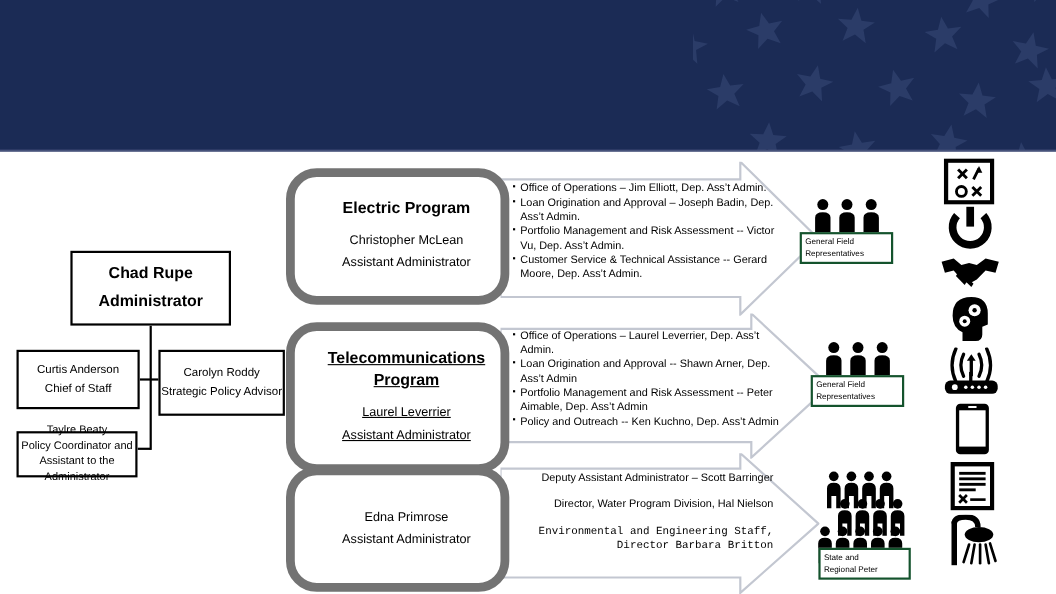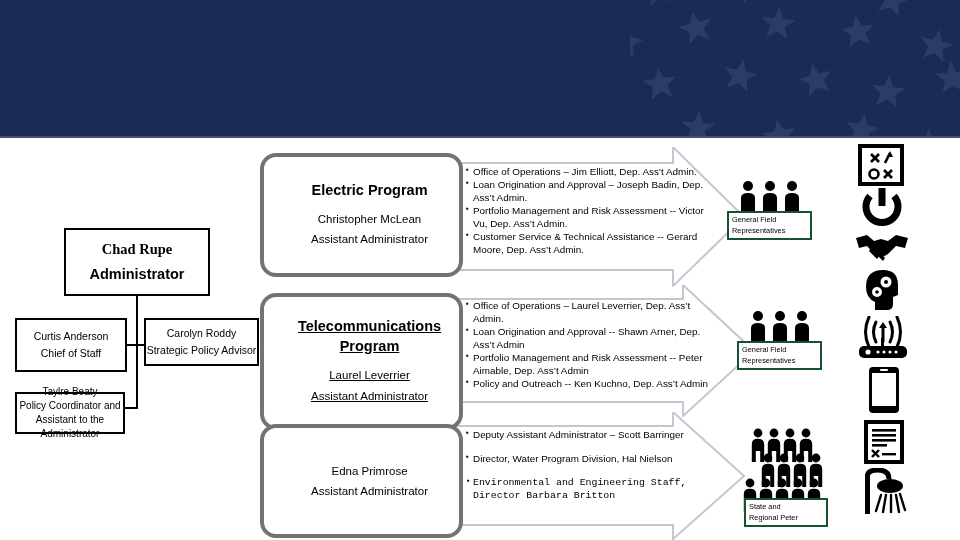--- a/index.html
+++ b/index.html
@@ -41,47 +41,46 @@
     display: flex;
     flex-direction: column;
     align-items: center;
     justify-content: center;
     text-align: center;
     color: #000000;
   }
   .node .title {
     font-weight: bold;
     line-height: 1.25;
-    font-family: Liberation Serif, serif;
   }
   .node .sub { line-height: 1.35; }
 
   
   #node-admin { left: 64px; top: 228px; width: 146px; height: 68px; }
   #node-admin .title { font-size: 14.5px; margin-bottom: 7px; }
   #node-admin .sub { font-size: 14.5px; font-weight: bold; }
 
   #node-chief { left: 15px; top: 318px; width: 112px; height: 54px; }
   #node-chief .line { font-size: 10.5px; line-height: 1.6; }
 
-  #node-policy-advisor { left: 144px; top: 318px; width: 115px; height: 48px; }
+  #node-policy-advisor { left: 144px; top: 318px; width: 115px; height: 60px; }
   #node-policy-advisor .line { font-size: 10.5px; line-height: 1.6; }
 
   #node-policy-coord { left: 15px; top: 392px; width: 110px; height: 42px; }
   #node-policy-coord .line { font-size: 10px; line-height: 1.42; }
 
   
   .conn { position: absolute; background: #000000; }
 
   
   .program {
     position: absolute;
     background: #ffffff;
-    border: 4px solid #737373;
-    border-radius: 16px;
+    border: 8px solid #737373;
+    border-radius: 28px;
     display: flex;
     flex-direction: column;
     align-items: center;
     justify-content: center;
     text-align: center;
     z-index: 4;
     padding-left: 16px;
   }
   .program .pname {
     font-size: 14.5px; font-weight: bold;
@@ -113,21 +112,21 @@
     padding-left: 7px;
     margin-bottom: 0px;
   }
   .bullets li::before {
     content: "\25AA";
     position: absolute; left: 0; top: -0.5px;
     font-size: 8px;
   }
   #bullets-electric { left: 466px; top: 165px; width: 248px; }
   #bullets-telecom  { left: 466px; top: 299px; width: 248px; }
-  #bullets-water    { left: 466px; top: 428px; width: 255px; }
+  #bullets-water    { left: 448px; top: 428px; width: 255px; text-align: right; }
   #bullets-water li { margin-bottom: 11px; }
   #bullets-water li:last-child { margin-bottom: 0; font-family: Liberation Mono, monospace; }
 
   
   .people-group { position: absolute; z-index: 5; }
   .people-label {
     position: absolute;
     background: #ffffff;
     border: 2px solid #14532d;
     text-align: left;

